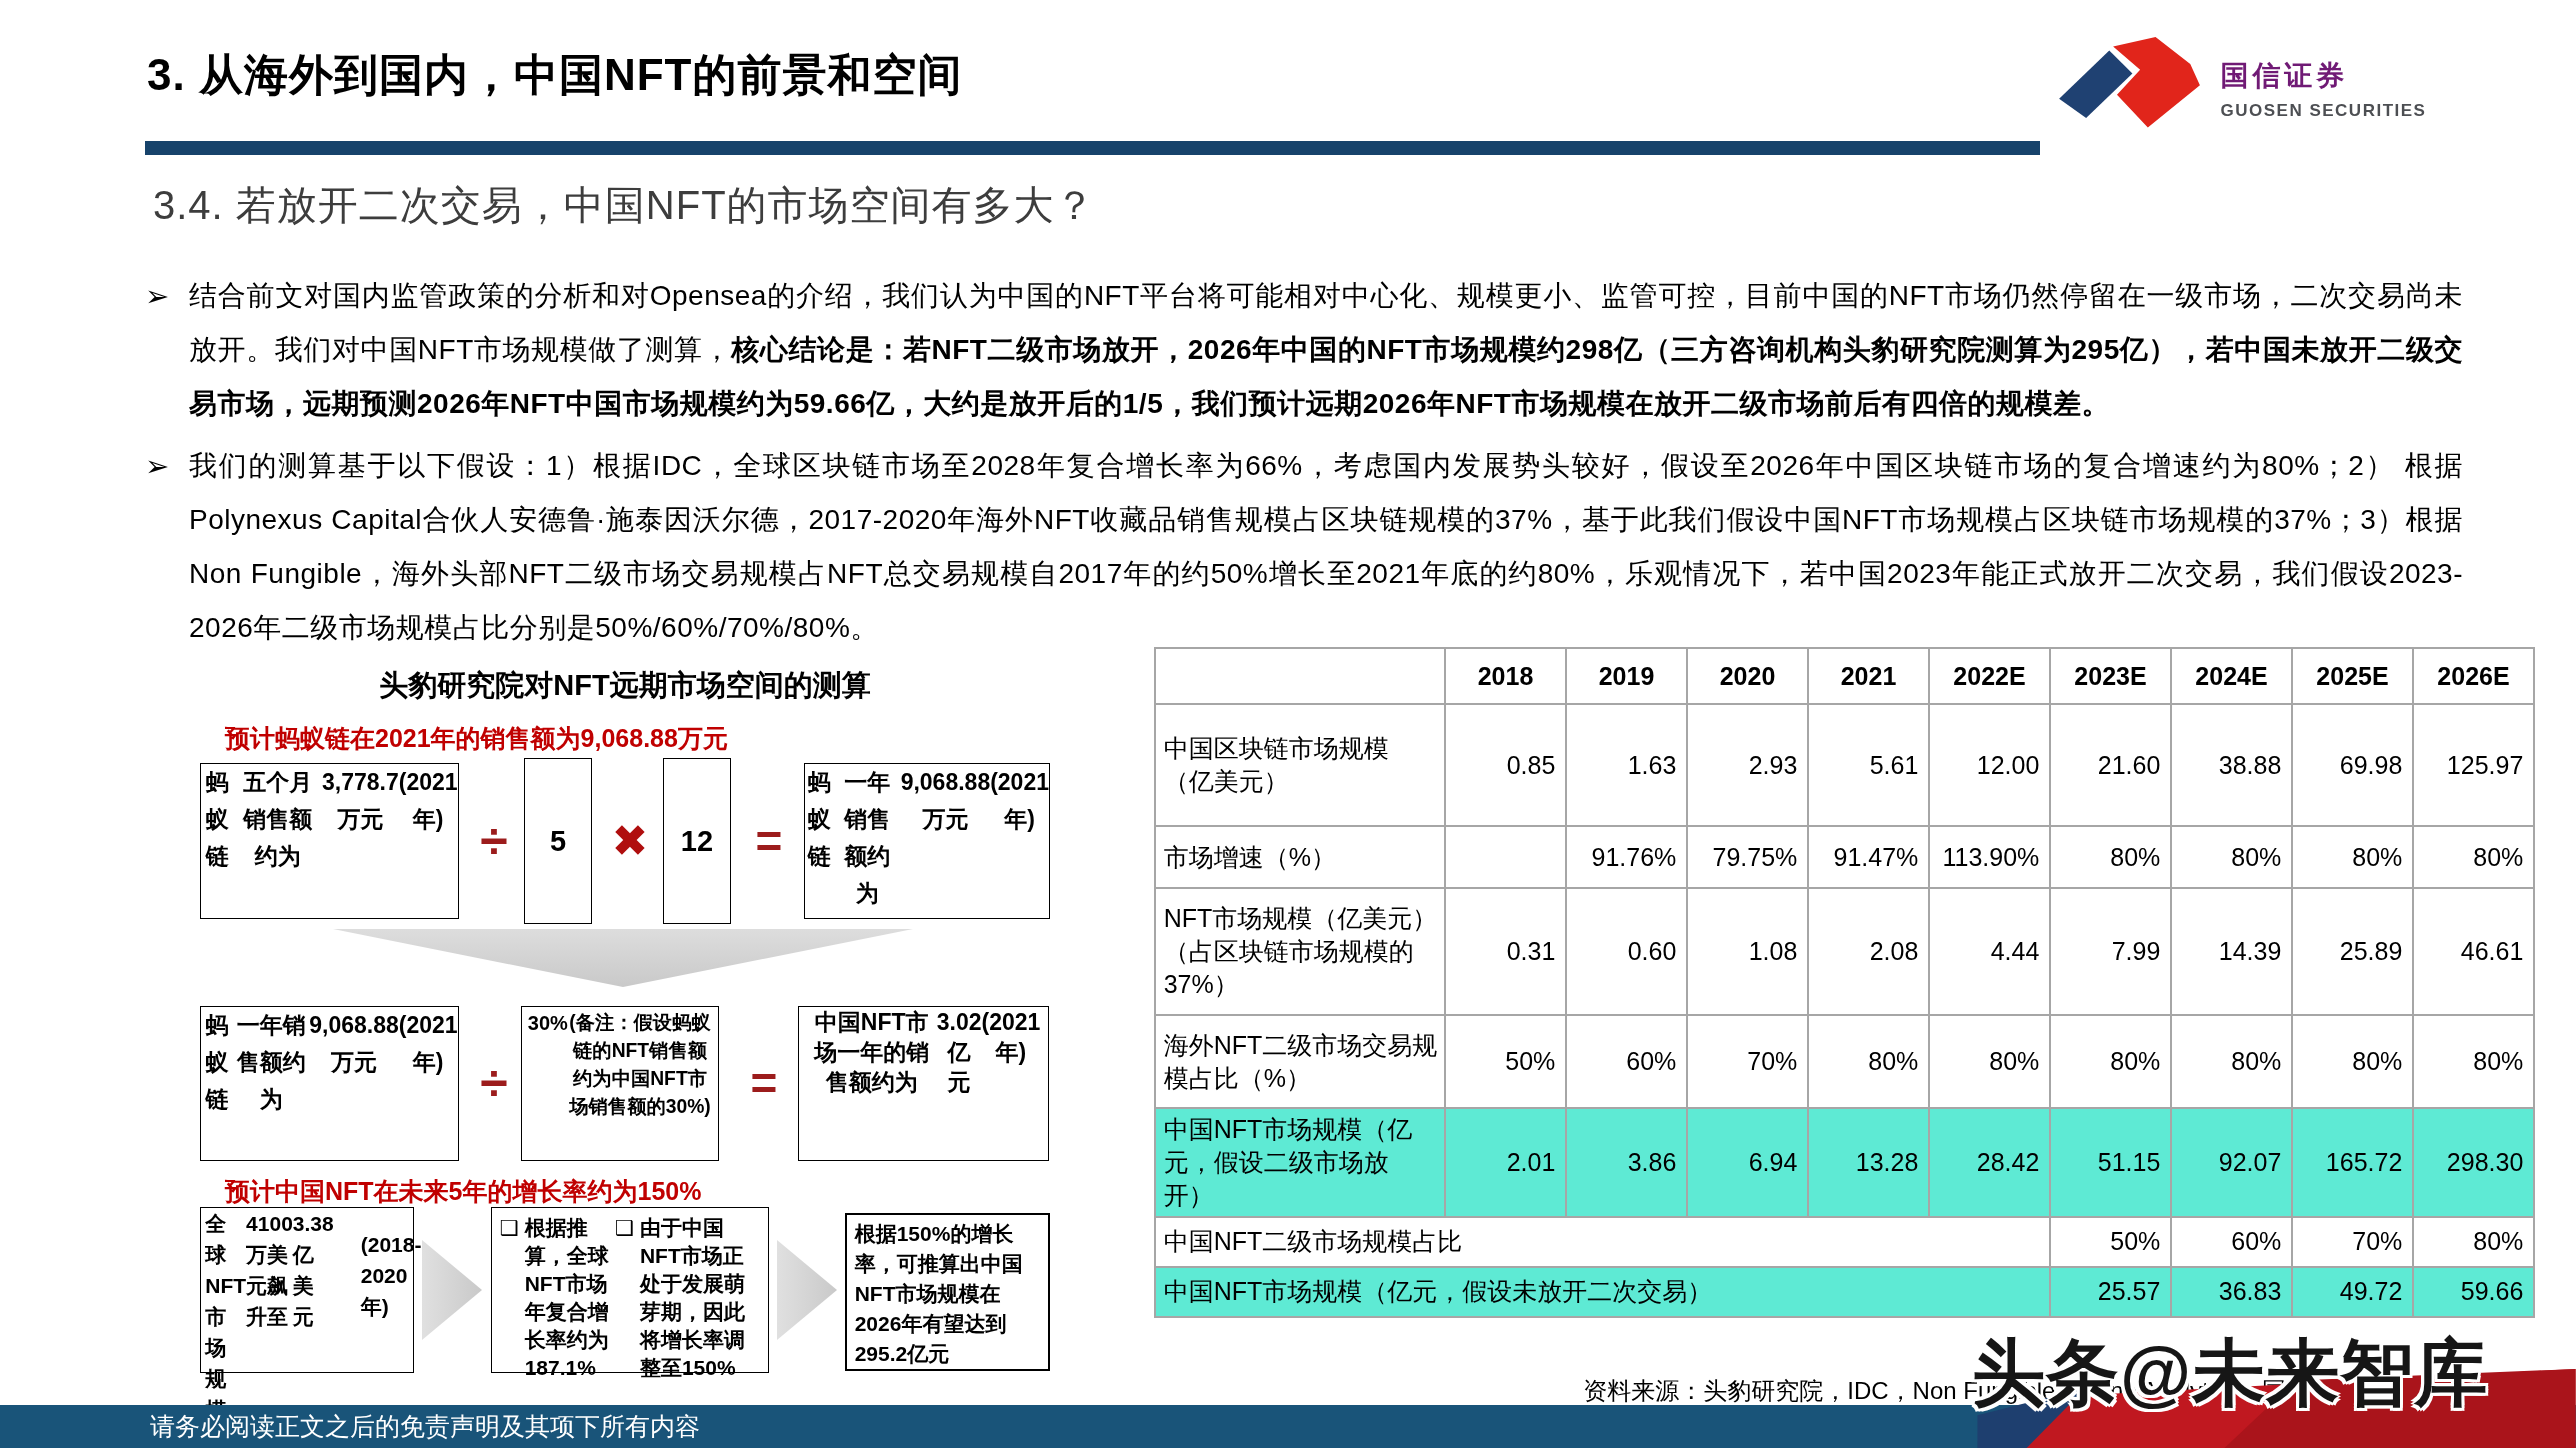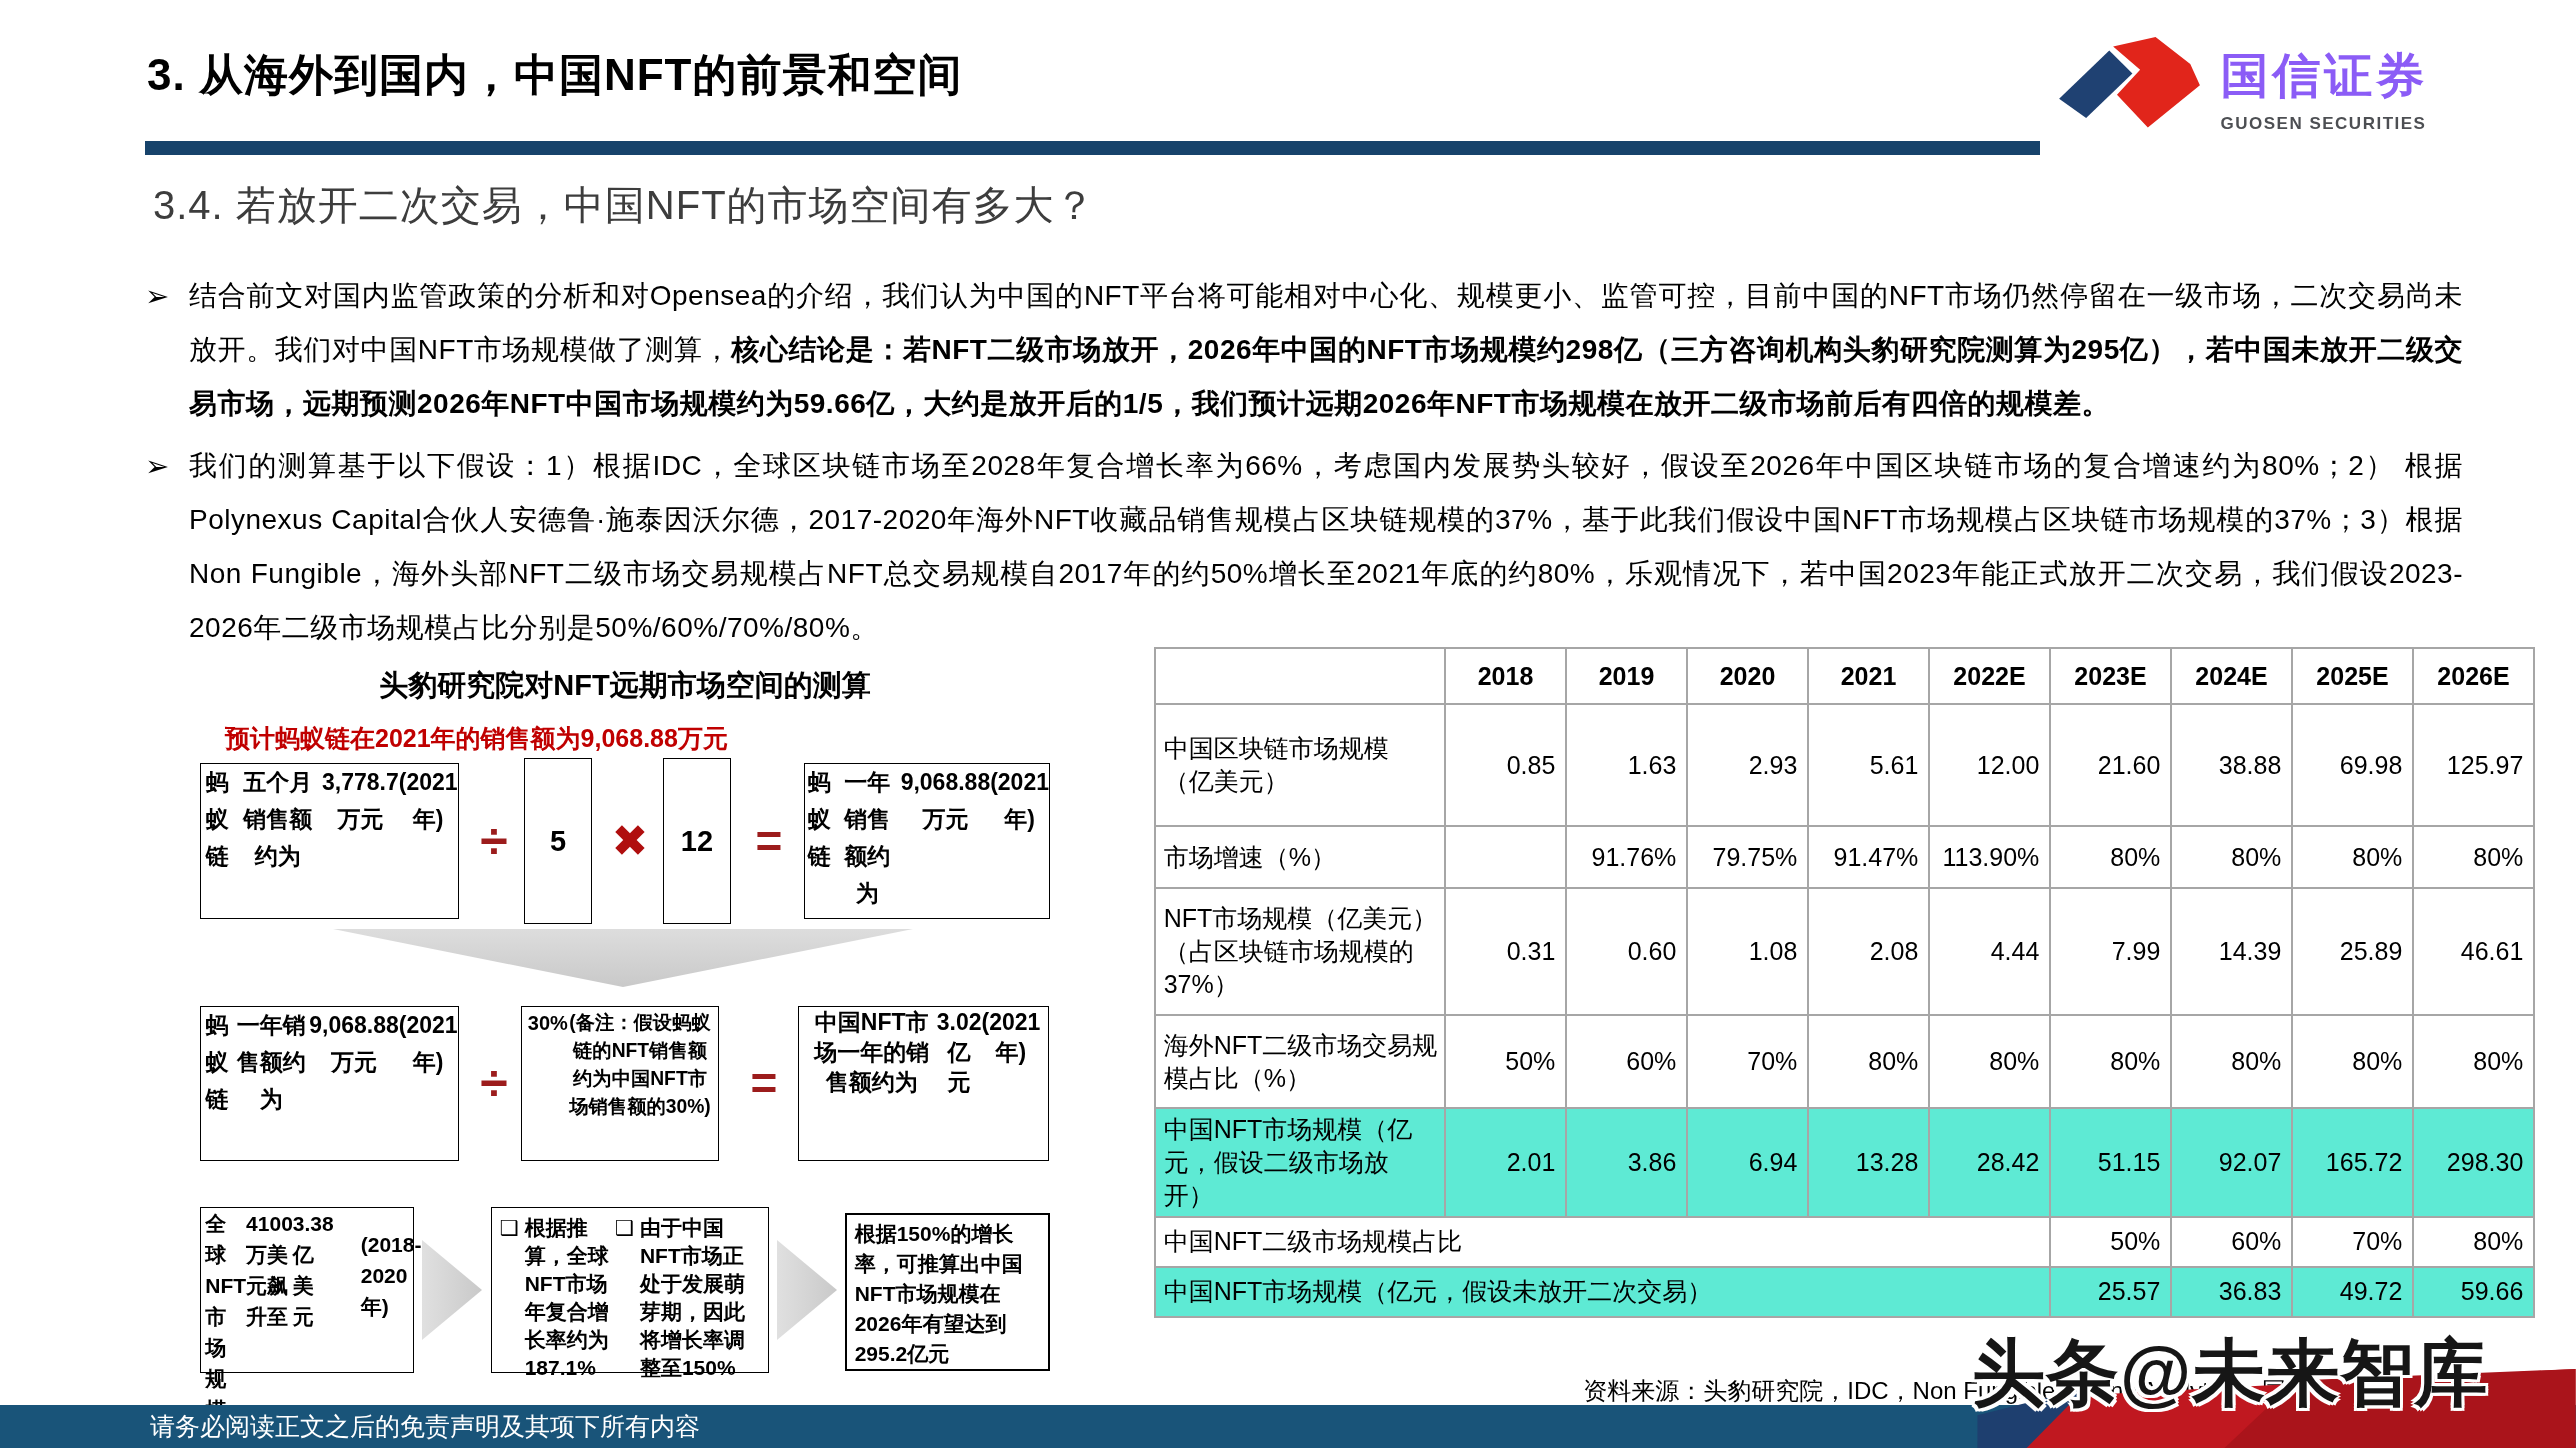--- a/index.html
+++ b/index.html
@@ -7,21 +7,21 @@
   body {
     width:2576px; height:1449px; position:relative; overflow:hidden;
     font-family:"Liberation Sans","DejaVu Sans",sans-serif; color:#000;
   }
   
   .page-title { position:absolute; left:147px; top:46px; font-size:44px; font-weight:bold; letter-spacing:1px; }
   .title-rule { position:absolute; left:145px; top:141px; width:1895px; height:13.5px; background:#17436b; }
   .logo-wrap { position:absolute; left:2055px; top:35px; display:flex; align-items:center; }
   .logo-mark { width:150px; height:108px; }
   .logo-text { margin-left:15.5px; }
-  .logo-cn { font-size:48px; font-weight:bold; color:#8b5cf6; letter-spacing:3.9px; }
+  .logo-cn { font-size:28px; font-weight:bold; color:#701a75; letter-spacing:3.9px; }
   .logo-en { font-size:17px; font-weight:bold; color:#4d4f53; letter-spacing:1.5px; margin-top:5.8px; }
   
   .section-heading { position:absolute; left:153px; top:178px; font-size:40px; font-weight:500; color:#3d3d3d; letter-spacing:1px; }
   
   .bullets { position:absolute; left:145px; top:269px; width:2318px; }
   .bullet { display:flex; align-items:flex-start; margin-bottom:7.7px; }
   .bullet-glyph { font-size:29px; line-height:54px; flex:0 0 44px; }
   .bullet p { font-size:28px; line-height:54px; text-align:justify; letter-spacing:0.5px; }
   .bullet p b { font-weight:bold; }
   
@@ -157,20 +157,21 @@
       <span class="line">(备注：假设蚂蚁链的NFT销售额约为中国NFT市场销售额的30%)</span>
     </div>
     <div class="opr op-eq2">=</div>
     <div class="box b5">
       <span class="line">中国NFT市场一年的销售额约为</span>
       <span class="line">3.02亿元</span>
       <span class="line">(2021年)</span>
     </div>
   </div>
 
+  <div class="dg-note dg-note2">预计中国NFT在未来5年的增长率约为150%</div>
 
   <div class="dg-row dg-row3">
     <div class="box b6">
       <span class="line">全球NFT市场规模从</span>
       <span class="line">4100万美元飙升至</span>
       <span class="line">3.38亿美元</span>
       <span class="line">(2018-2020年)</span>
     </div>
     <div class="arrow-right ar1"></div>
     <div class="box b7">

